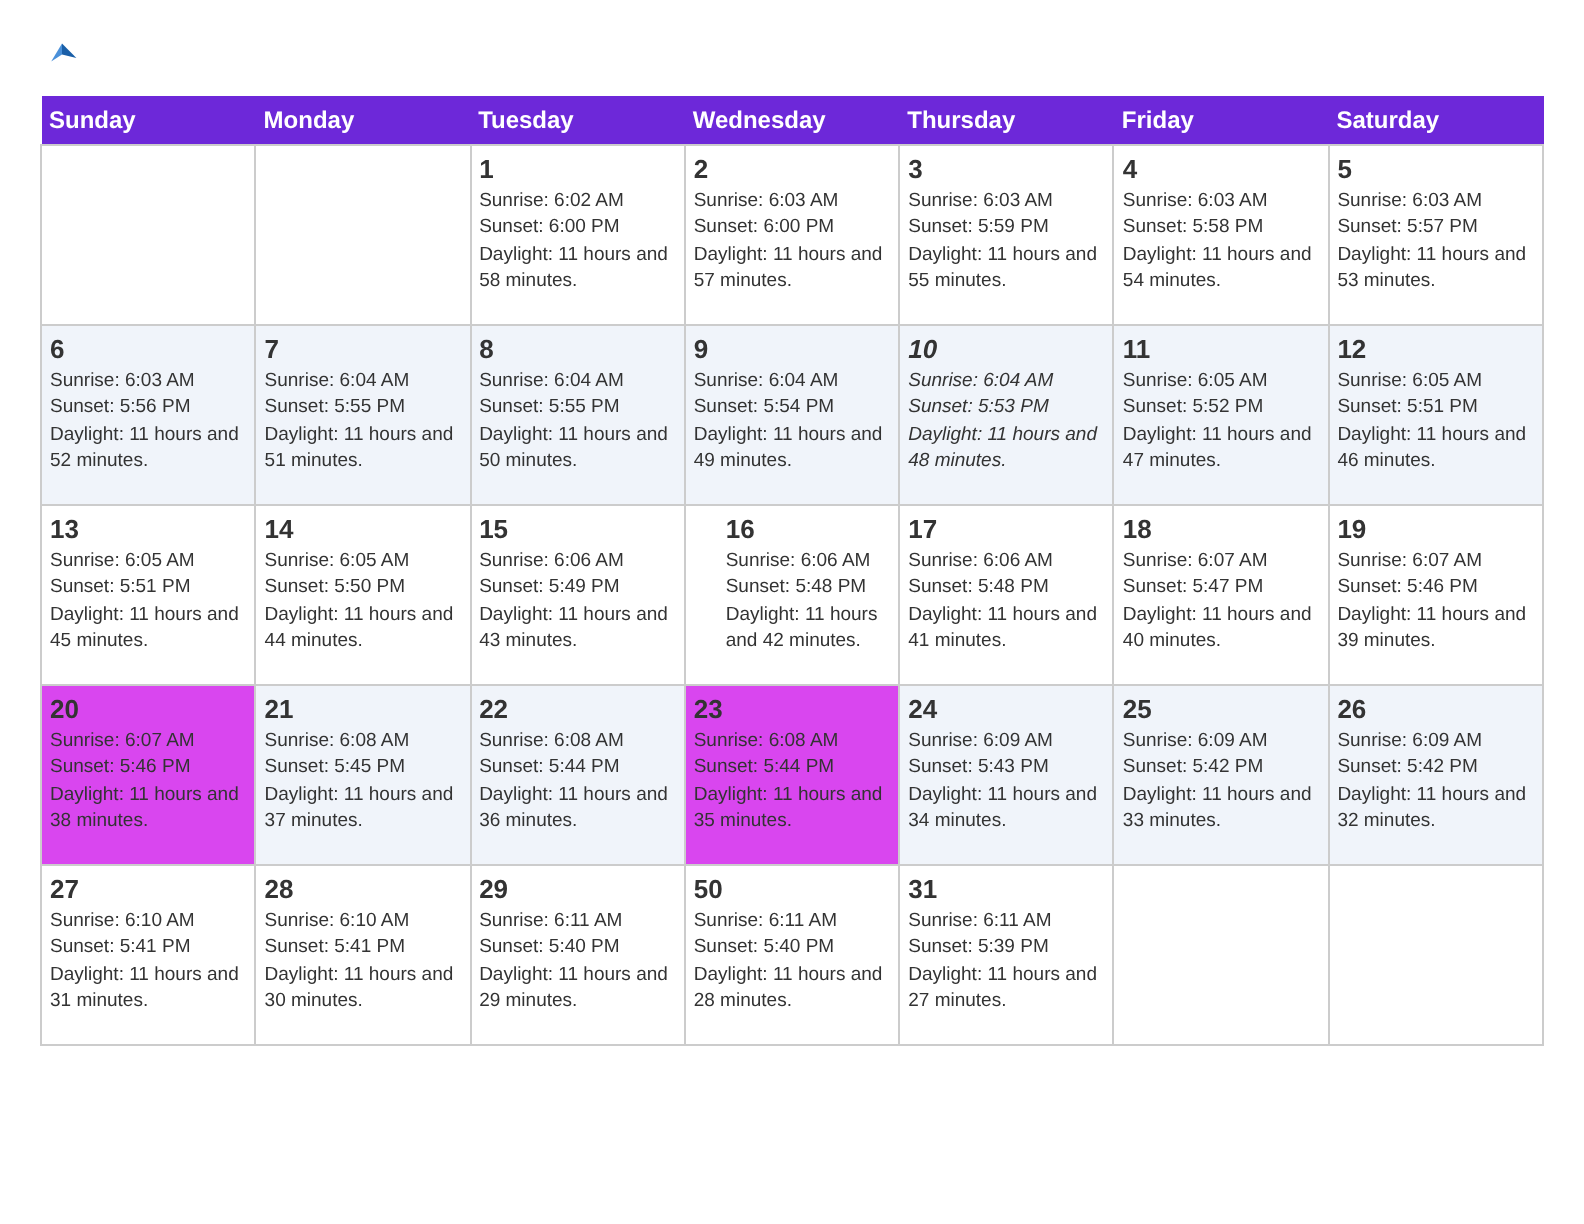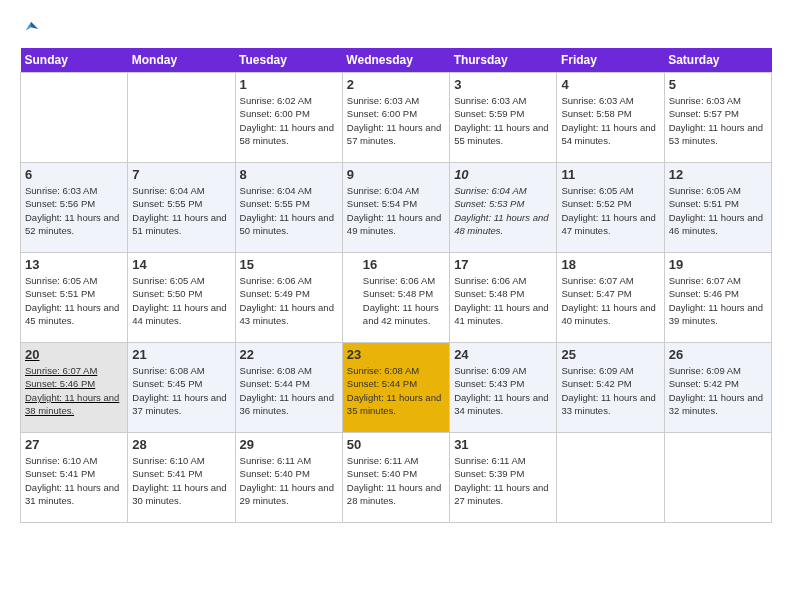--- a/index.html
+++ b/index.html
@@ -243,39 +243,39 @@
 Daylight: 11 hours and 40 minutes.</div>
         </td>
         <td style="background-color: rgb(255, 255, 255);">
           <span class="day-number">19</span>
           <div class="day-info" style="white-space: pre-line;">Sunrise: 6:07 AM
 Sunset: 5:46 PM
 Daylight: 11 hours and 39 minutes.</div>
         </td>
       </tr>
       <tr>
-        <td style="background-color: #e5e5e5; text-decoration: underline;">
+        <td style="background-color: #d946ef;">
           <span class="day-number">20</span>
           <div class="day-info" style="white-space: pre-line;">Sunrise: 6:07 AM
 Sunset: 5:46 PM
 Daylight: 11 hours and 38 minutes.</div>
         </td>
         <td style="background-color: rgb(240, 244, 250);">
           <span class="day-number">21</span>
           <div class="day-info" style="white-space: pre-line;">Sunrise: 6:08 AM
 Sunset: 5:45 PM
 Daylight: 11 hours and 37 minutes.</div>
         </td>
         <td style="background-color: rgb(240, 244, 250);">
           <span class="day-number">22</span>
           <div class="day-info" style="white-space: pre-line;">Sunrise: 6:08 AM
 Sunset: 5:44 PM
 Daylight: 11 hours and 36 minutes.</div>
         </td>
-        <td style="background-color: #eab308; margin-left: 40px;">
+        <td style="background-color: #d946ef; margin-left: 40px;">
           <span class="day-number">23</span>
           <div class="day-info" style="white-space: pre-line;">Sunrise: 6:08 AM
 Sunset: 5:44 PM
 Daylight: 11 hours and 35 minutes.</div>
         </td>
         <td style="background-color: rgb(240, 244, 250);">
           <span class="day-number">24</span>
           <div class="day-info" style="white-space: pre-line;">Sunrise: 6:09 AM
 Sunset: 5:43 PM
 Daylight: 11 hours and 34 minutes.</div>

